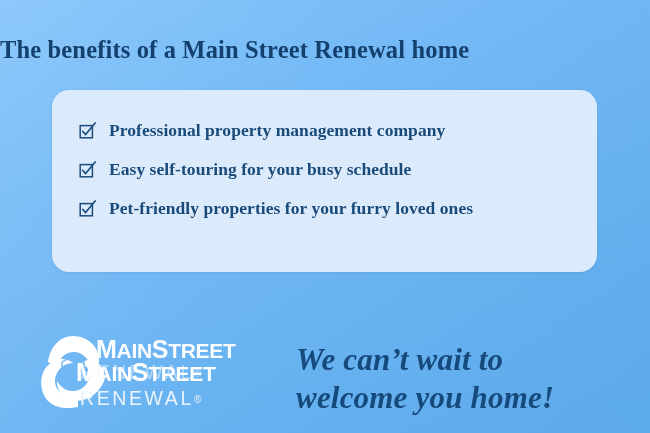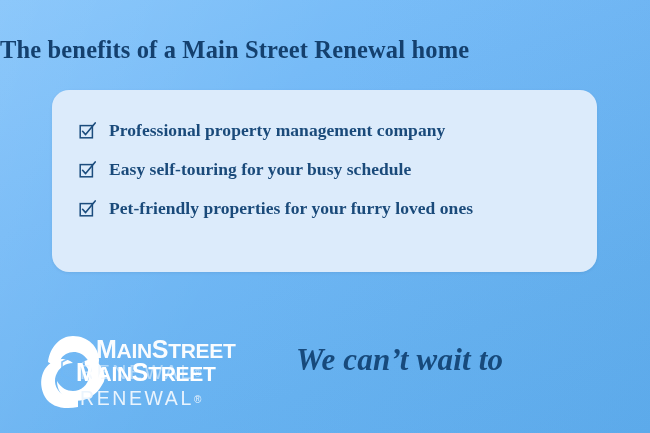--- a/index.html
+++ b/index.html
@@ -217,15 +217,16 @@
     <div class="wordmark wm-sub wm-ghost-sub"><span>RENEWAL</span><span class="reg">®</span></div>
 
     <div class="wordmark wm-main wm-front-main"><span>M</span><span class="small">AIN</span><span>S</span><span class="small">TREET</span></div>
 
     <div class="wordmark wm-sub wm-front-sub"><span>RENEWAL</span><span class="reg">®</span></div>
 
   </div>
 
   <div class="tagline">
     <div>We can’t wait to</div>
+    <div>welcome you home!</div>
   </div>
 
 </div>
 
 </body></html>

